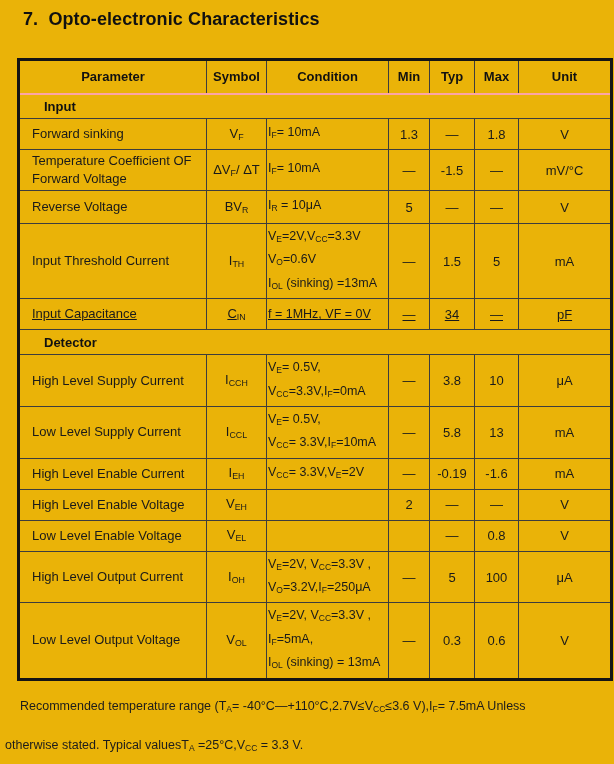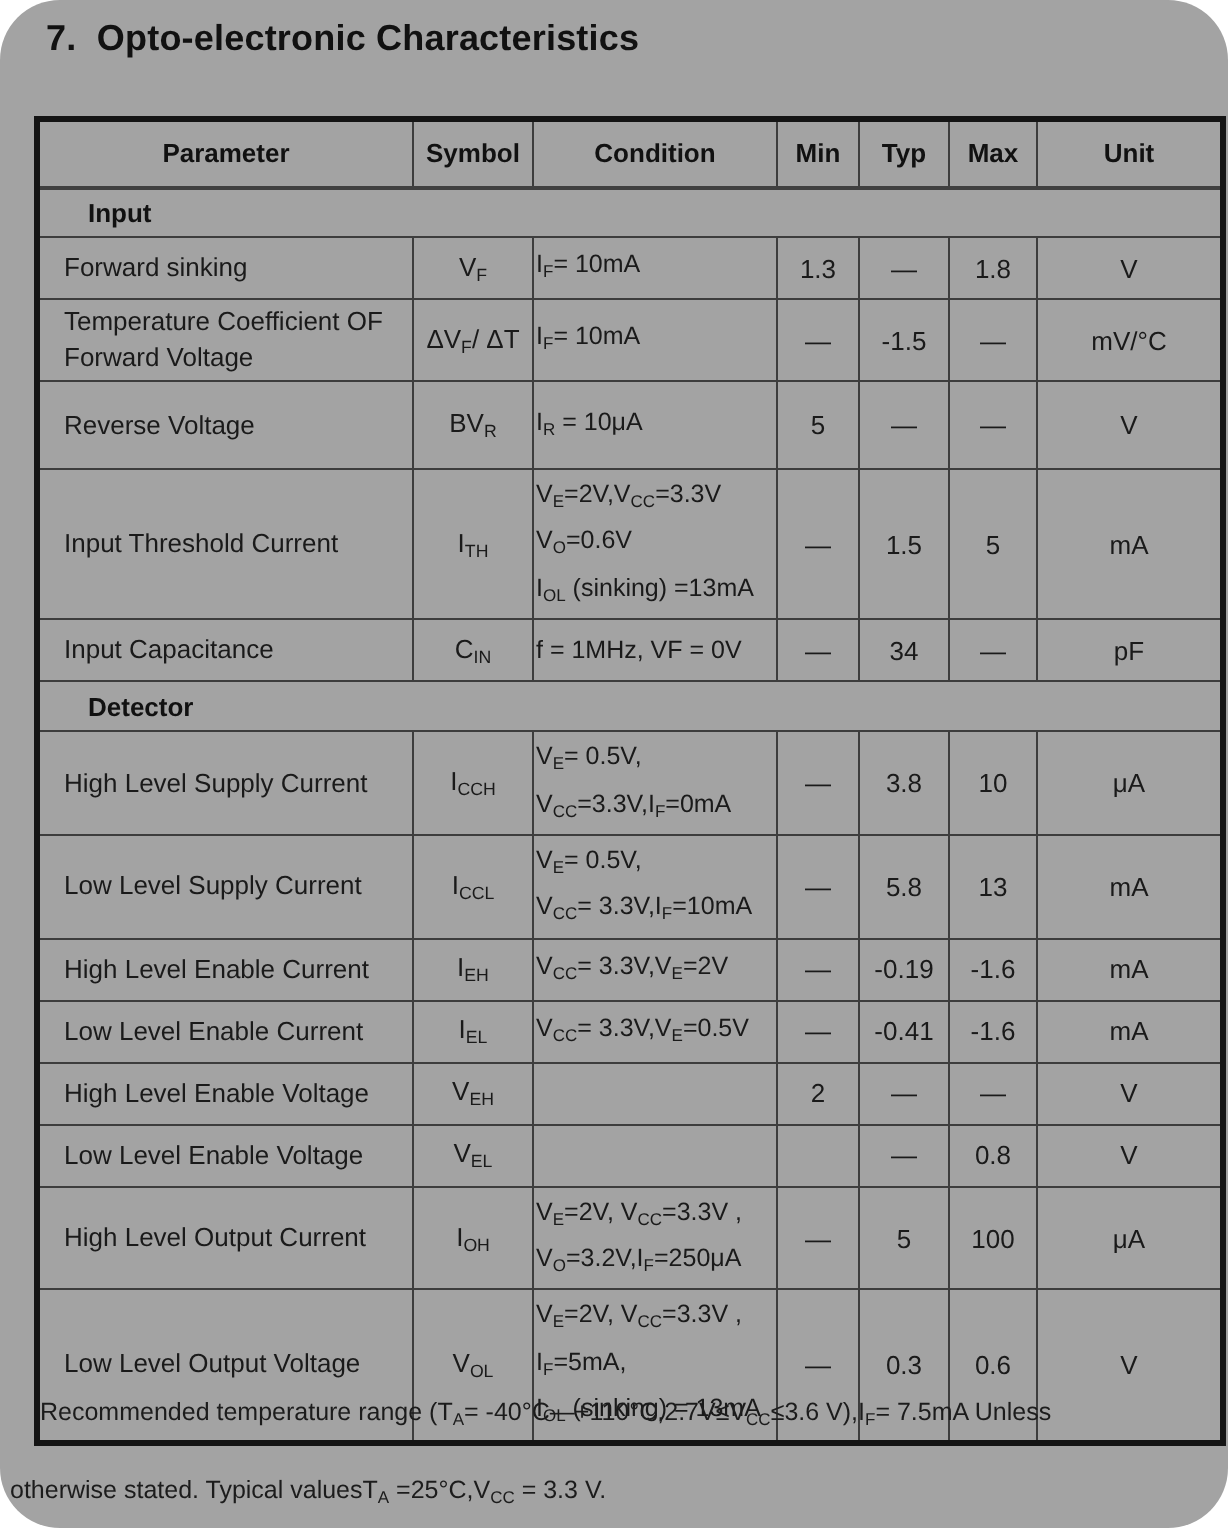--- a/index.html
+++ b/index.html
@@ -2,21 +2,21 @@
 <html><head>
 <meta charset="utf-8">
 <style>
   * { margin: 0; padding: 0; box-sizing: border-box; }
   html, body { background: #ffffff; }
   body {
     width: 614px; height: 764px;
     font-family: "Liberation Sans", sans-serif;
     color: #1a1a1a;
   }
-  .page { position: relative; width: 614px; height: 764px; background: #a3a3a3; overflow: hidden; border-radius: 30px; }
+  .page { position: relative; width: 614px; height: 764px; background: #eab308; overflow: hidden; }
 
   .title {
     position: absolute; left: 23px; top: 9px;
     font-size: 18px; font-weight: bold; color: #111;
     white-space: pre-wrap; letter-spacing: 0.1px;
   }
 
   table.spec-table {
     position: absolute; left: 17px; top: 58px;
     width: 593px;
@@ -26,21 +26,21 @@
   .spec-table th, .spec-table td {
     border: 1px solid #3d3d3d;
     vertical-align: middle;
     font-size: 13px;
     text-align: center;
     overflow: hidden;
   }
   .spec-table thead tr { height: 34px; }
   .spec-table thead th {
     font-weight: bold; font-size: 13px; color: #111;
-    border-bottom: 2px solid #404040;
+    border-bottom: 2px solid #fca5a5;
   }
   td.cell-parameter { text-align: left; padding: 2px 4px 2px 12px; line-height: 18px; }
   td.cell-symbol sub, td.cell-condition sub, .note-line sub, .title sub {
     font-size: 0.68em; vertical-align: -0.28em; letter-spacing: 0;
   }
   td.cell-condition { font-size: 12.5px; padding: 2px 1px; }
   td.cell-condition .cond-line { line-height: 20px; text-align: left; white-space: nowrap; }
   tr.section-row { height: 25px; margin-left: 48px; }
   tr.section-row td {
     text-align: left; font-weight: bold; padding-left: 24px; color: #111;
@@ -98,21 +98,21 @@
           <td class="cell-parameter">Temperature Coefficient OF Forward Voltage</td>
           <td class="cell-symbol">ΔV<sub>F</sub>/ ΔT</td>
           <td class="cell-condition">
             <div class="cond-line">I<sub>F</sub>= 10mA</div>
           </td>
           <td class="cell-min">—</td>
           <td class="cell-typ">-1.5</td>
           <td class="cell-max">—</td>
           <td class="cell-unit">mV/°C</td>
         </tr>
-        <tr style="height: 44px; padding-left: 36px;">
+        <tr style="height: 33px; padding-left: 36px;">
           <td class="cell-parameter">Reverse Voltage</td>
           <td class="cell-symbol">BV<sub>R</sub></td>
           <td class="cell-condition">
             <div class="cond-line">I<sub>R</sub> = 10μA</div>
           </td>
           <td class="cell-min">5</td>
           <td class="cell-typ">—</td>
           <td class="cell-max">—</td>
           <td class="cell-unit">V</td>
         </tr>
@@ -122,21 +122,21 @@
           <td class="cell-condition">
             <div class="cond-line">V<sub>E</sub>=2V,V<sub>CC</sub>=3.3V</div>
             <div class="cond-line">V<sub>O</sub>=0.6V</div>
             <div class="cond-line">I<sub>OL</sub> (sinking) =13mA</div>
           </td>
           <td class="cell-min">—</td>
           <td class="cell-typ">1.5</td>
           <td class="cell-max">5</td>
           <td class="cell-unit">mA</td>
         </tr>
-        <tr style="height: 31px;">
+        <tr style="height: 31px; text-decoration: underline;">
           <td class="cell-parameter">Input Capacitance</td>
           <td class="cell-symbol">C<sub>IN</sub></td>
           <td class="cell-condition">
             <div class="cond-line">f = 1MHz, VF = 0V</div>
           </td>
           <td class="cell-min">—</td>
           <td class="cell-typ">34</td>
           <td class="cell-max">—</td>
           <td class="cell-unit">pF</td>
         </tr>
@@ -168,31 +168,20 @@
           <td class="cell-unit">mA</td>
         </tr>
         <tr style="height: 31px;">
           <td class="cell-parameter">High Level Enable Current</td>
           <td class="cell-symbol">I<sub>EH</sub></td>
           <td class="cell-condition">
             <div class="cond-line">V<sub>CC</sub>= 3.3V,V<sub>E</sub>=2V</div>
           </td>
           <td class="cell-min">—</td>
           <td class="cell-typ">-0.19</td>
-          <td class="cell-max">-1.6</td>
-          <td class="cell-unit">mA</td>
-        </tr>
-        <tr style="height: 31px;">
-          <td class="cell-parameter">Low Level Enable Current</td>
-          <td class="cell-symbol">I<sub>EL</sub></td>
-          <td class="cell-condition">
-            <div class="cond-line">V<sub>CC</sub>= 3.3V,V<sub>E</sub>=0.5V</div>
-          </td>
-          <td class="cell-min">—</td>
-          <td class="cell-typ">-0.41</td>
           <td class="cell-max">-1.6</td>
           <td class="cell-unit">mA</td>
         </tr>
         <tr style="height: 31px; margin-top: 32px;">
           <td class="cell-parameter">High Level Enable Voltage</td>
           <td class="cell-symbol">V<sub>EH</sub></td>
           <td class="cell-condition"></td>
           <td class="cell-min">2</td>
           <td class="cell-typ">—</td>
           <td class="cell-max">—</td>

